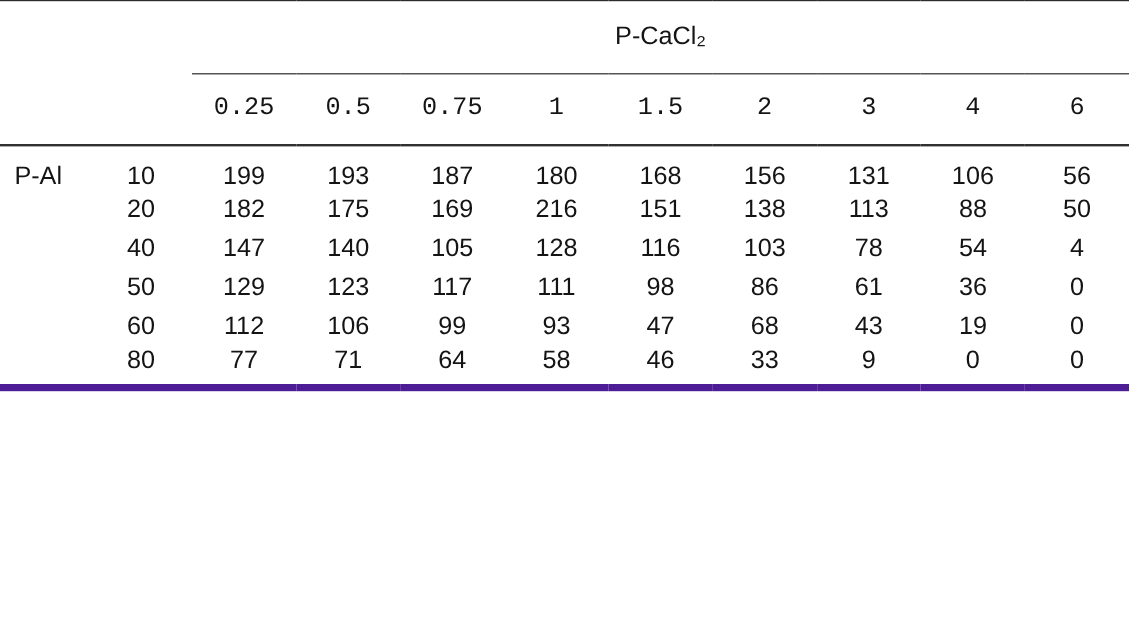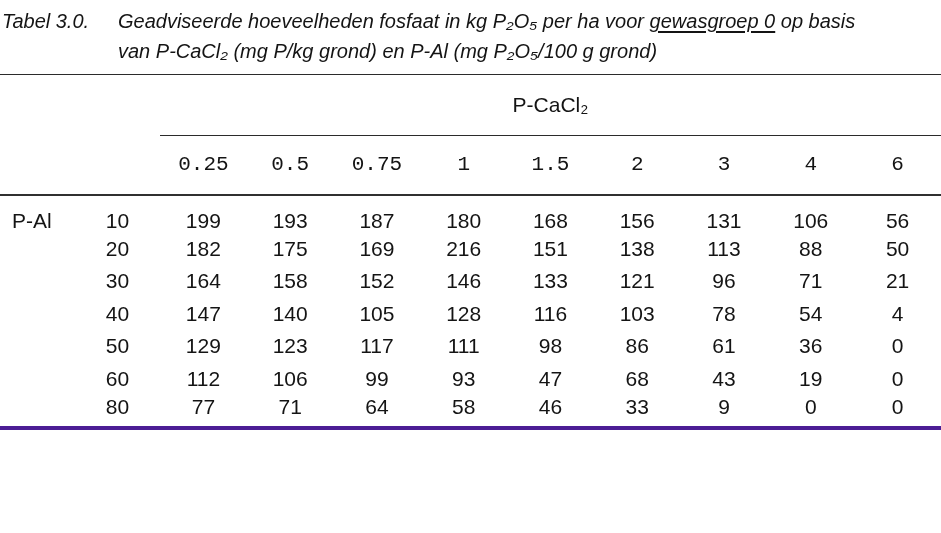--- a/index.html
+++ b/index.html
@@ -24,21 +24,21 @@
     white-space: nowrap;
   }
   .caption-label { flex: 0 0 116px; }
   .underline { text-decoration: underline; text-underline-offset: 3px; }
   
   table.advice {
     width: 941px;
     border-collapse: collapse;
     table-layout: fixed;
     border-top: 1px solid #2b2b2b;
-    border-bottom: 4px solid #4c1d95;
+    border-bottom: 6px solid #4c1d95;
     font-size: 21px;
   }
   col.c-axis  { width: 75px; }
   col.c-rowhd { width: 85px; }
   tr.group-row { height: 61px; }
   tr.group-row th.group-th {
     font-weight: normal;
     text-align: center;
     vertical-align: middle;
     border-bottom: 1px solid #2b2b2b;
@@ -55,27 +55,20 @@
   tbody tr:first-child td { padding-top: 13px; }
   tbody tr:last-child td { padding-bottom: 7px; }
   td.axis-cell { text-align: left; padding-left: 12px; vertical-align: middle; }
   td.rowhead-cell, td.num-cell { text-align: center; vertical-align: middle; }
 </style>
 </head>
 <body>
 
 <div class="page">
 
-  <div class="caption">
-    <span class="caption-label">Tabel 3.0.</span>
-    <div class="caption-text">
-      <div><span>Geadviseerde hoeveelheden fosfaat in kg P₂O₅ per ha voor </span><span class="underline">gewasgroep 0</span><span> op basis</span></div>
-      <div>van P-CaCl₂ (mg P/kg grond) en P-Al (mg P₂O₅/100 g grond)</div>
-    </div>
-  </div>
 
   <table class="advice">
     <colgroup>
       <col class="c-axis">
       <col class="c-rowhd">
       <col>
         <col>
         <col>
         <col>
         <col>
@@ -126,33 +119,20 @@
           <td class="num-cell">169</td>
           <td class="num-cell">216</td>
           <td class="num-cell">151</td>
           <td class="num-cell">138</td>
           <td class="num-cell">113</td>
           <td class="num-cell">88</td>
           <td class="num-cell">50</td>
         </tr>
         <tr>
           <td class="axis-cell"></td>
-          <td class="rowhead-cell">30</td>
-          <td class="num-cell">164</td>
-          <td class="num-cell">158</td>
-          <td class="num-cell">152</td>
-          <td class="num-cell">146</td>
-          <td class="num-cell">133</td>
-          <td class="num-cell">121</td>
-          <td class="num-cell">96</td>
-          <td class="num-cell">71</td>
-          <td class="num-cell">21</td>
-        </tr>
-        <tr>
-          <td class="axis-cell"></td>
           <td class="rowhead-cell">40</td>
           <td class="num-cell">147</td>
           <td class="num-cell">140</td>
           <td class="num-cell">105</td>
           <td class="num-cell">128</td>
           <td class="num-cell">116</td>
           <td class="num-cell">103</td>
           <td class="num-cell">78</td>
           <td class="num-cell">54</td>
           <td class="num-cell">4</td>

